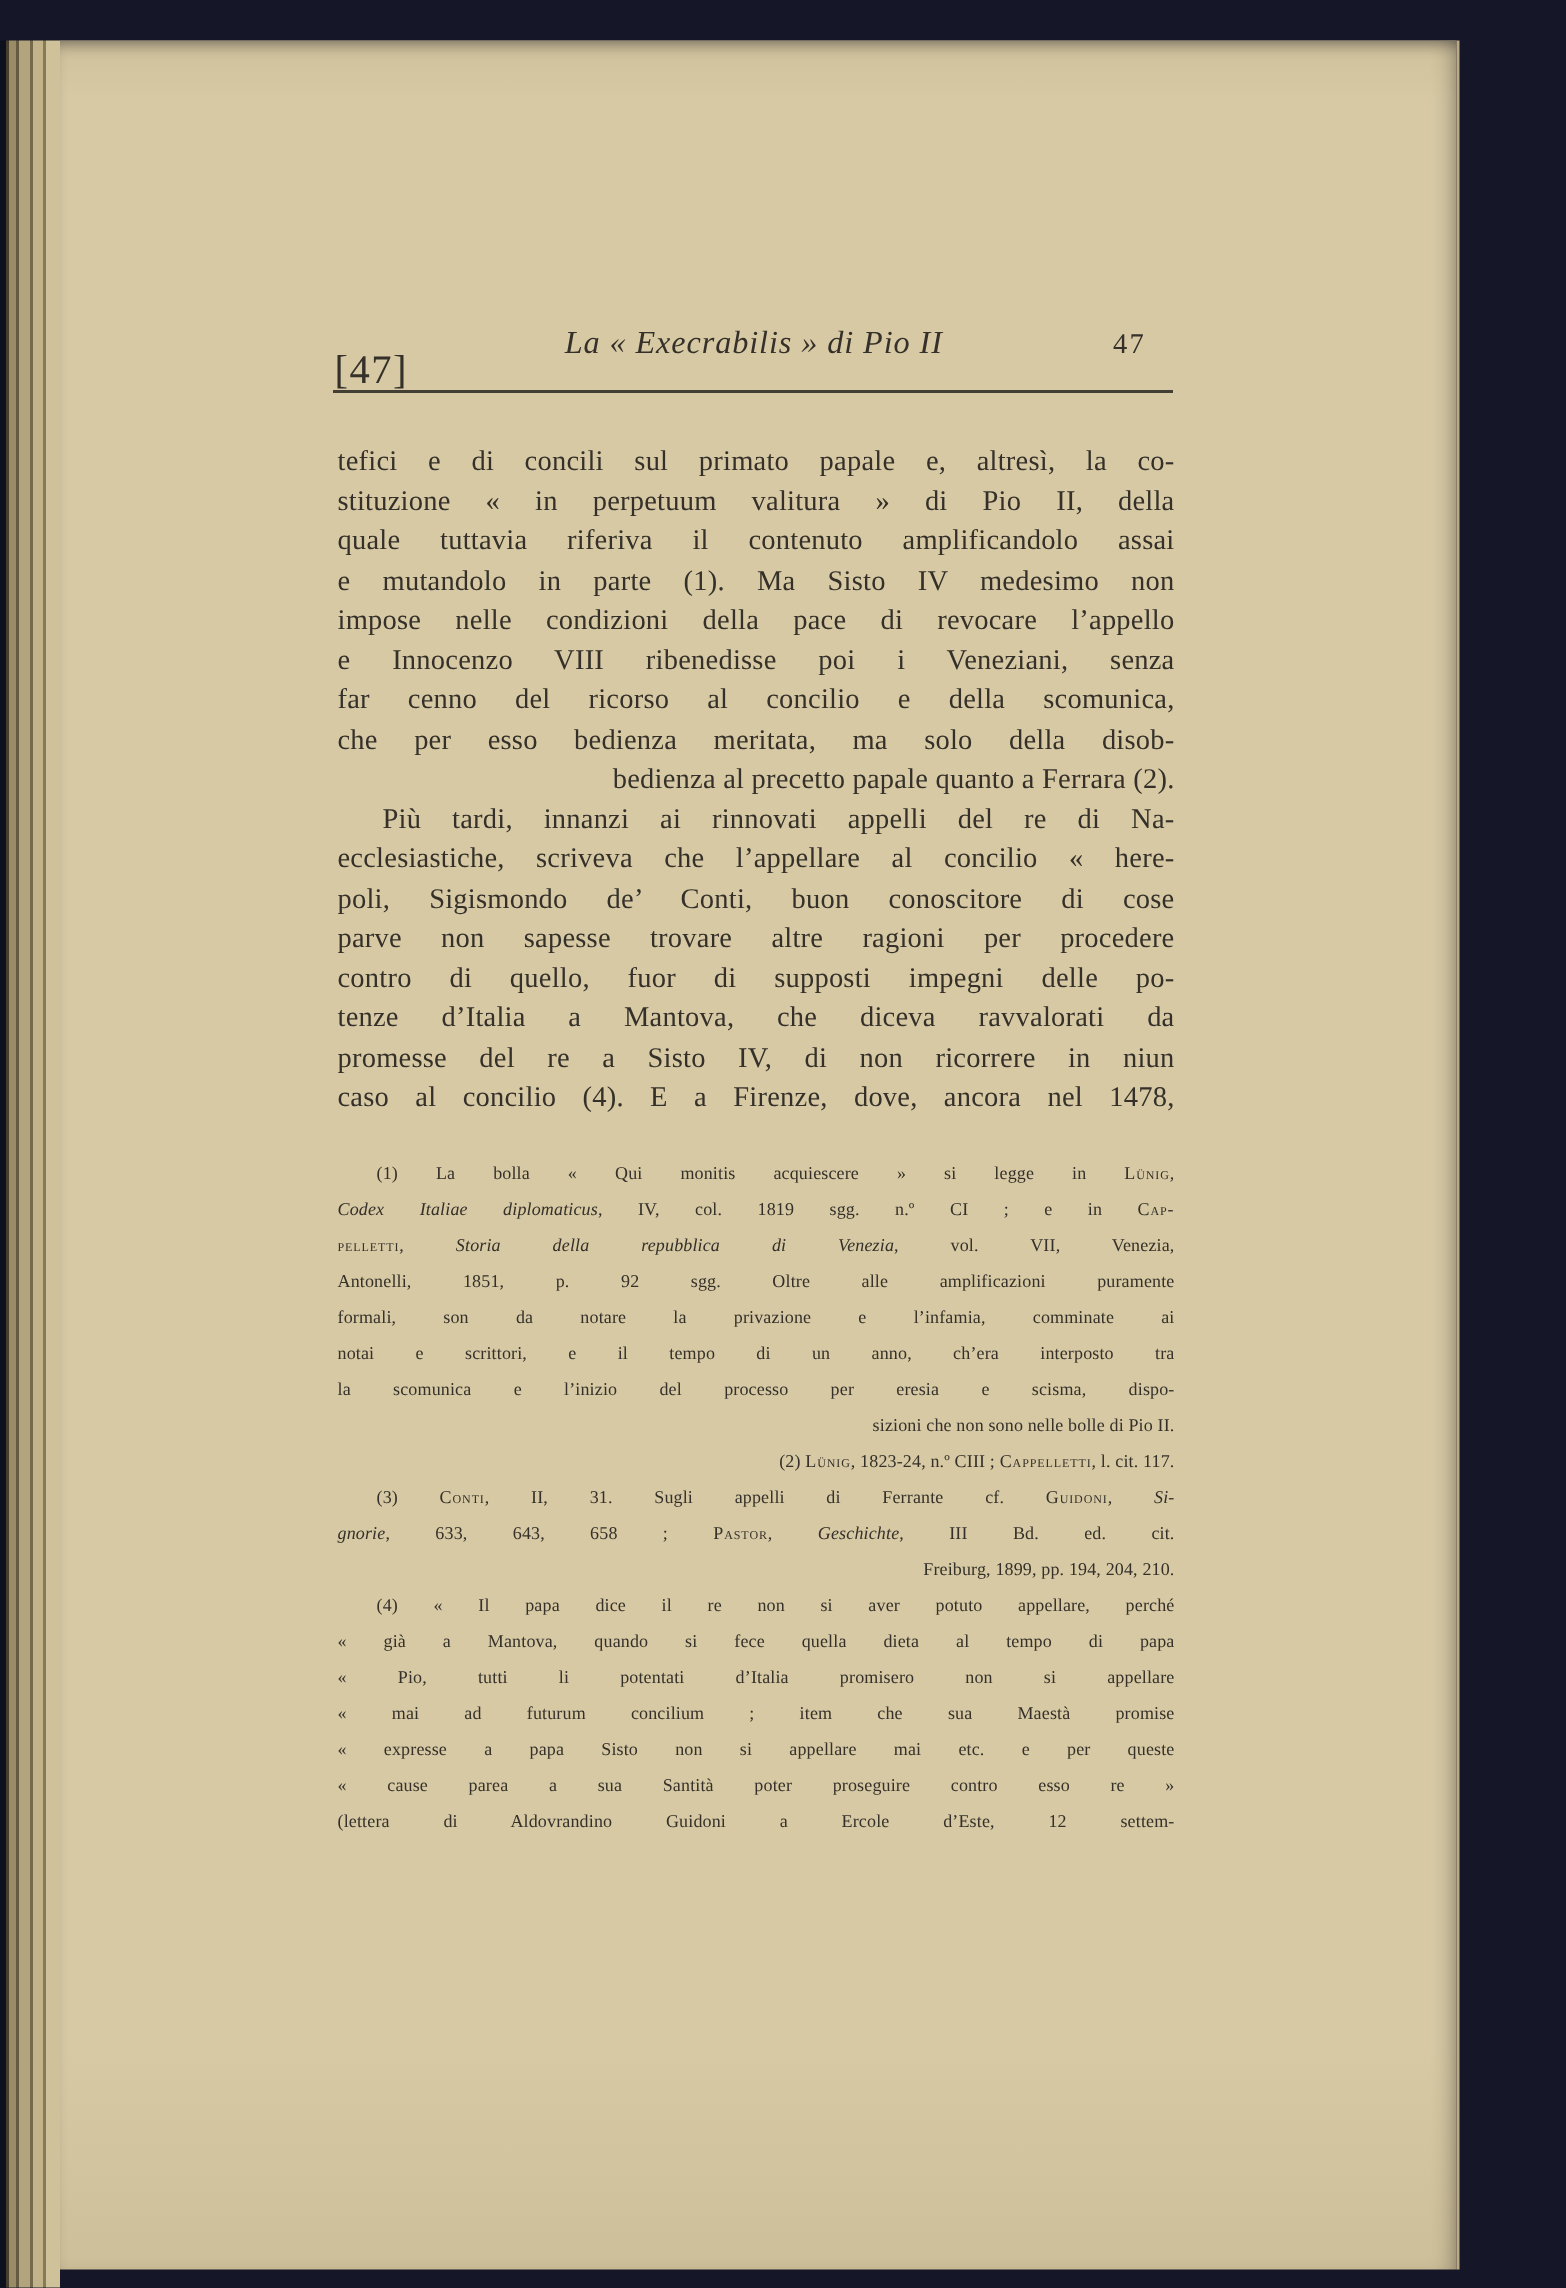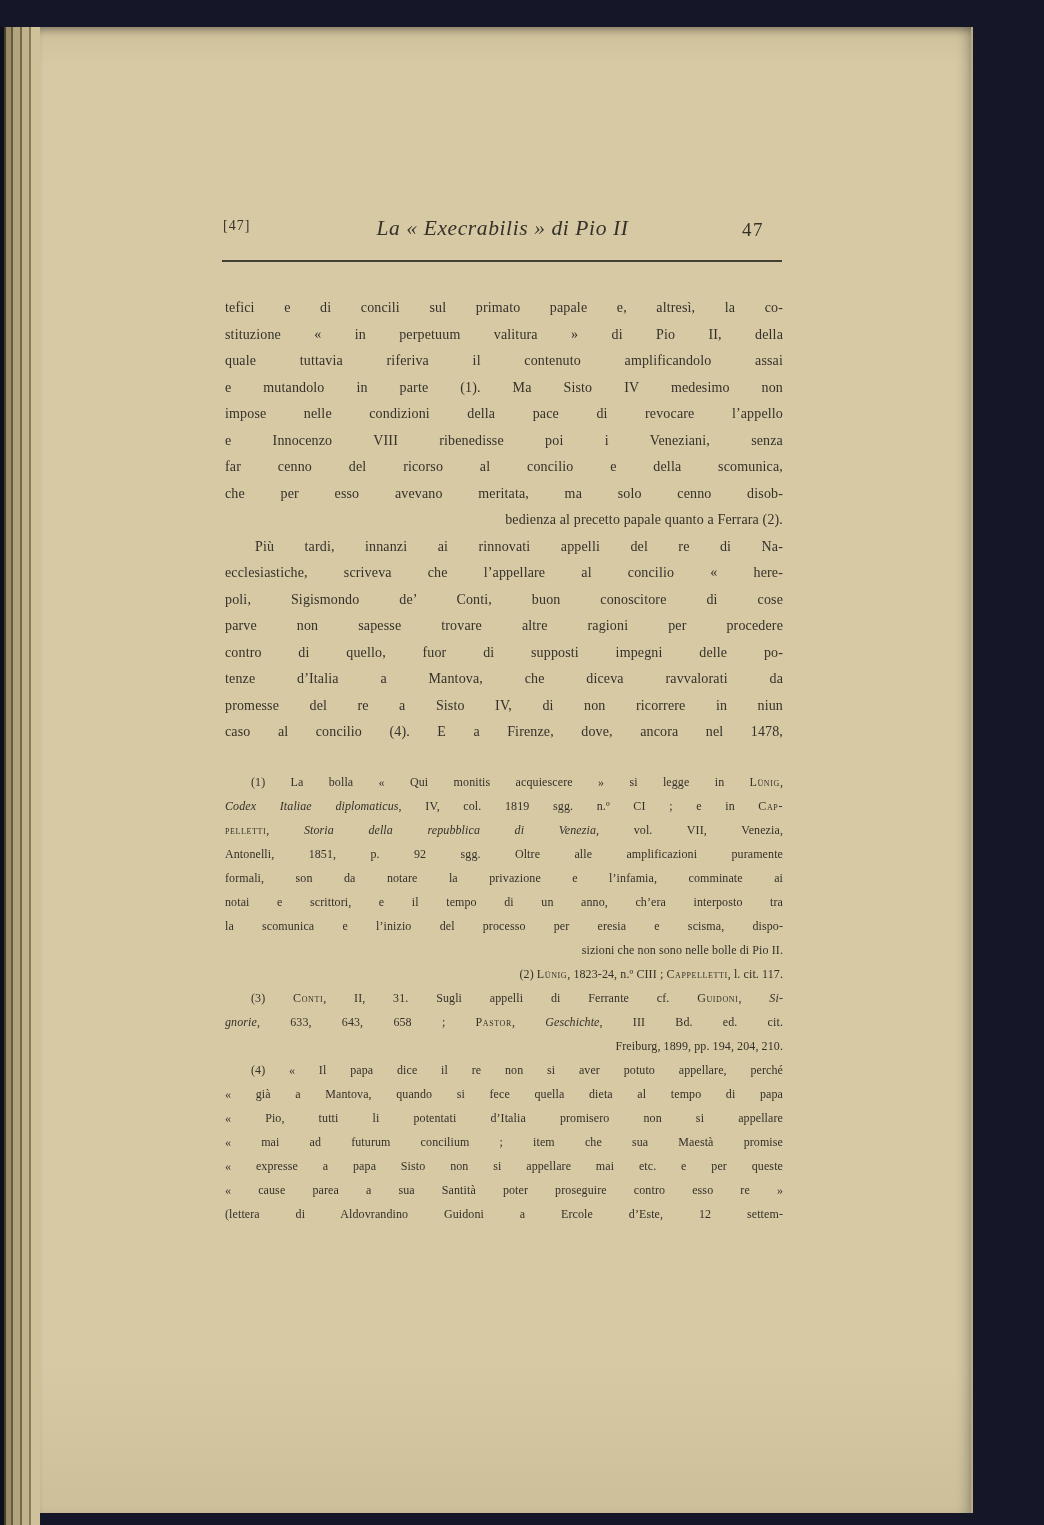--- a/index.html
+++ b/index.html
@@ -28,27 +28,27 @@
       #887a56 29px,#887a56 31px,
       #cfc19a 31px,#cfc19a 40px);
   }
   .page{
     position:absolute;left:40px;top:27px;right:71px;bottom:12px;
     background:linear-gradient(180deg,#cfc19b 0,var(--paper) 40px,var(--paper) 90%,#cdbf99 100%);
     box-shadow:inset 0 8px 10px -6px rgba(10,10,20,.45), inset -10px 0 14px -8px rgba(10,10,20,.32);
     border-right:2px solid #b9aa84;
   }
   .header{position:absolute;left:183px;top:189px;width:559px;height:36px;color:var(--ink);}
-  .folio{position:absolute;left:0;top:2px;font-size:14px;letter-spacing:1px;}
+  .folio{position:absolute;left:0;top:15px;font-size:27px;letter-spacing:1px;}
   .running-title{position:absolute;left:0;right:0;top:0;text-align:center;font-style:italic;font-size:21.5px;letter-spacing:.6px;}
   .pagenum{position:absolute;right:18px;top:3px;font-size:19px;letter-spacing:1.5px;}
   .rule{position:absolute;left:182px;top:233px;width:560px;height:2px;background:var(--rule);}
   .body-text{
     position:absolute;left:185px;top:268px;width:558px;
-    font-size:14px;line-height:26.5px;color:var(--ink);letter-spacing:.15px;
+    font-size:19px;line-height:26.5px;color:var(--ink);letter-spacing:.15px;
   }
   .footnotes{
     position:absolute;left:185px;top:743px;width:558px;
     font-size:12px;line-height:24px;color:var(--ink);letter-spacing:.1px;
   }
   .tline{text-align:right;white-space:normal;}
   .tline.just{text-align:justify;text-align-last:justify;}
   .body-text .tline.indent{padding-left:30px;}
   .footnotes .tline.indent{padding-left:26px;}
   .it{font-style:italic;margin-top:24px;}
@@ -67,21 +67,21 @@
     </div>
     <div class="rule"></div>
     <div class="body-text">
         <div class="tline just"><span>tefici e di concili sul primato papale e, altresì, la co-</span></div>
         <div class="tline just"><span>stituzione « in perpetuum valitura » di Pio II, della</span></div>
         <div class="tline just"><span>quale tuttavia riferiva il contenuto amplificandolo assai</span></div>
         <div class="tline just"><span>e mutandolo in parte (1). Ma Sisto IV medesimo non</span></div>
         <div class="tline just"><span>impose nelle condizioni della pace di revocare l’appello</span></div>
         <div class="tline just"><span>e Innocenzo VIII ribenedisse poi i Veneziani, senza</span></div>
         <div class="tline just"><span>far cenno del ricorso al concilio e della scomunica,</span></div>
-        <div class="tline just"><span>che per esso avevano meritata, ma solo cenno disob-</span></div>
+        <div class="tline just"><span>che per esso bedienza meritata, ma solo della disob-</span></div>
         <div class="tline"><span>bedienza al precetto papale quanto a Ferrara (2).</span></div>
         <div class="tline indent just"><span>Più tardi, innanzi ai rinnovati appelli del re di Na-</span></div>
         <div class="tline just"><span>ecclesiastiche, scriveva che l’appellare al concilio « here-</span></div>
         <div class="tline just"><span>poli, Sigismondo de’ Conti, buon conoscitore di cose</span></div>
         <div class="tline just"><span>parve non sapesse trovare altre ragioni per procedere</span></div>
         <div class="tline just"><span>contro di quello, fuor di supposti impegni delle po-</span></div>
         <div class="tline just"><span>tenze d’Italia a Mantova, che diceva ravvalorati da</span></div>
         <div class="tline just"><span>promesse del re a Sisto IV, di non ricorrere in niun</span></div>
         <div class="tline just"><span>caso al concilio (4). E a Firenze, dove, ancora nel 1478,</span></div>
       </div>

